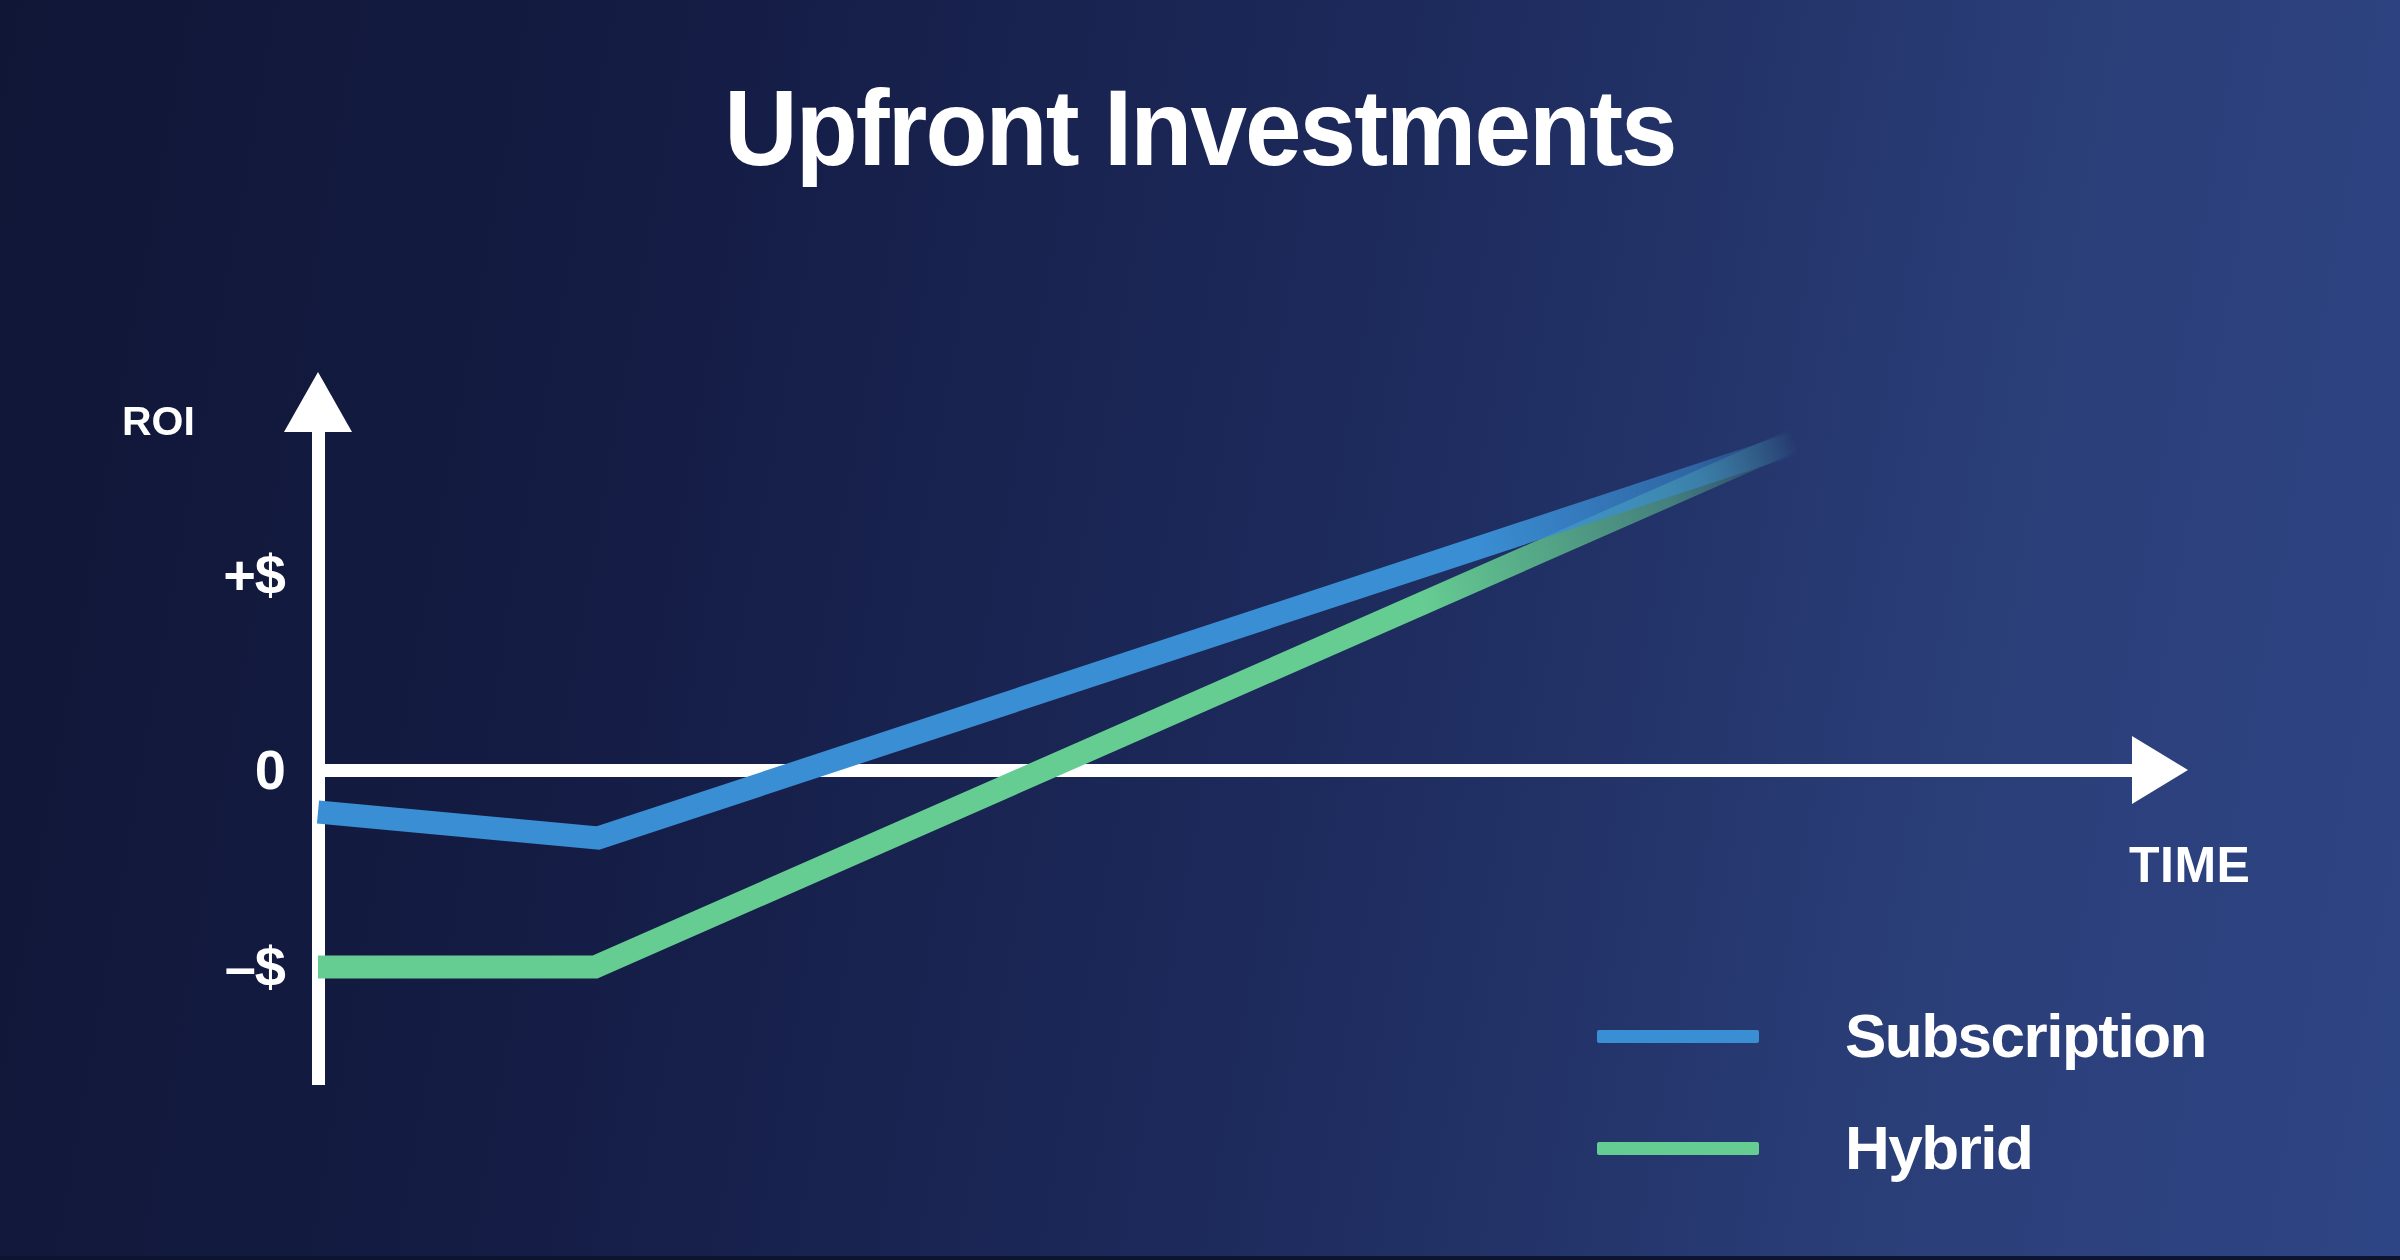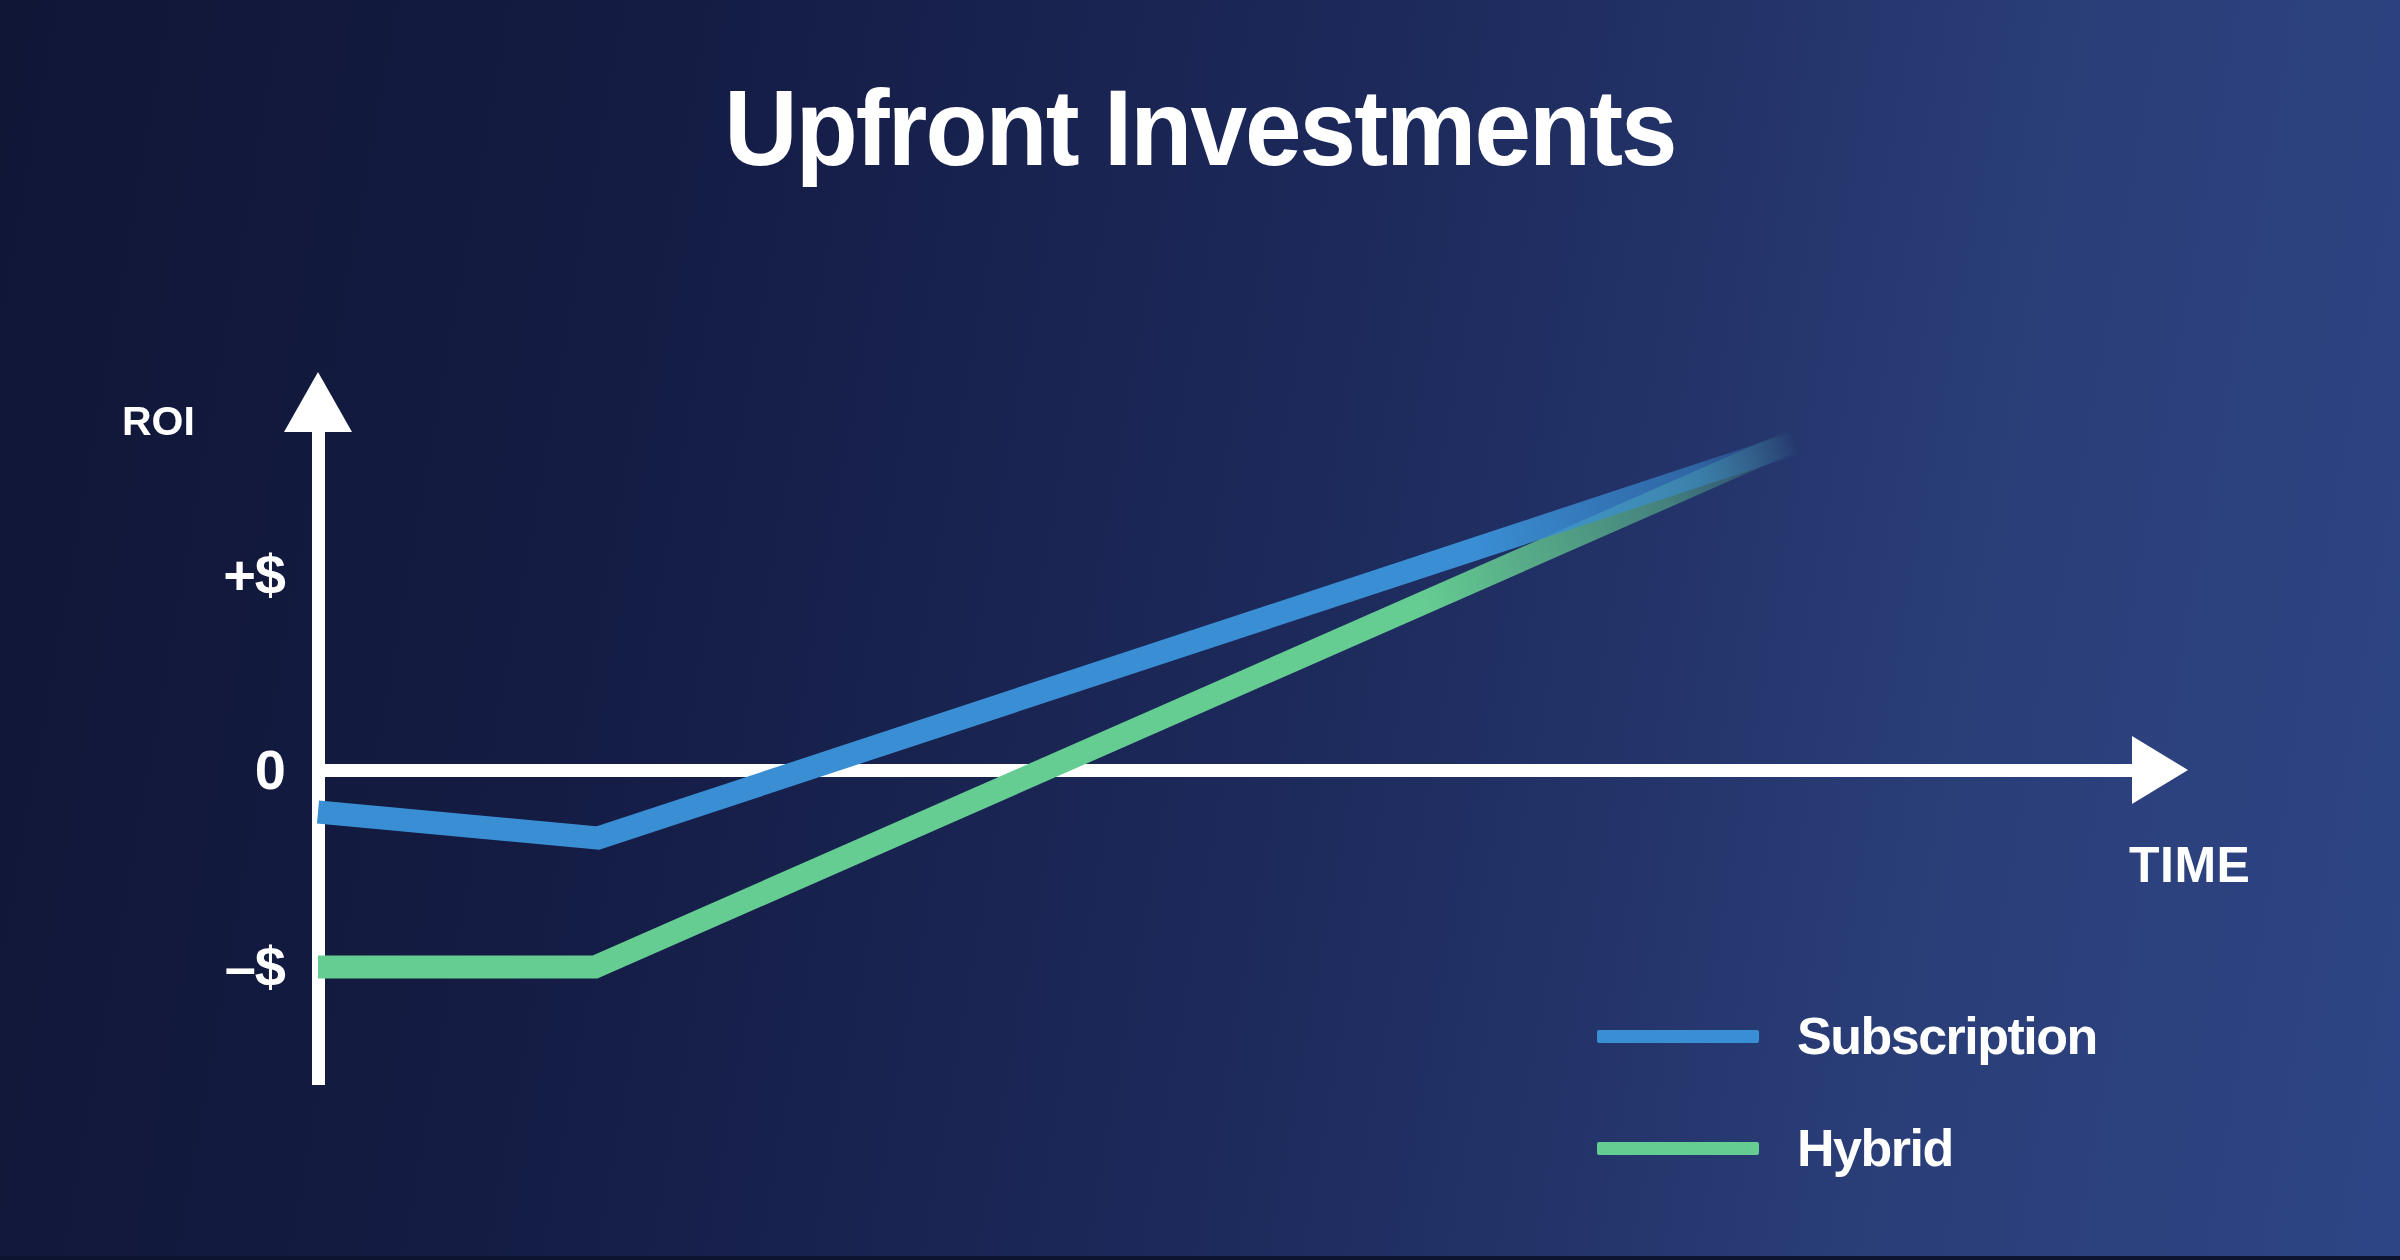--- a/index.html
+++ b/index.html
@@ -87,22 +87,22 @@
     align-items: center;
     height: 112px;
   }
   .legend-swatch {
     width: 162px;
     height: 13px;
     border-radius: 2px;
     flex: 0 0 auto;
   }
   .legend-label {
-    margin-left: 38px;
-    font-size: 52px;
+    margin-left: 86px;
+    font-size: 62px;
     line-height: 62px;
     color: #ffffff;
     font-weight: 700;
     letter-spacing: -1.5px;
     white-space: nowrap;
   }
 </style>
 </head>
 <body>
 

